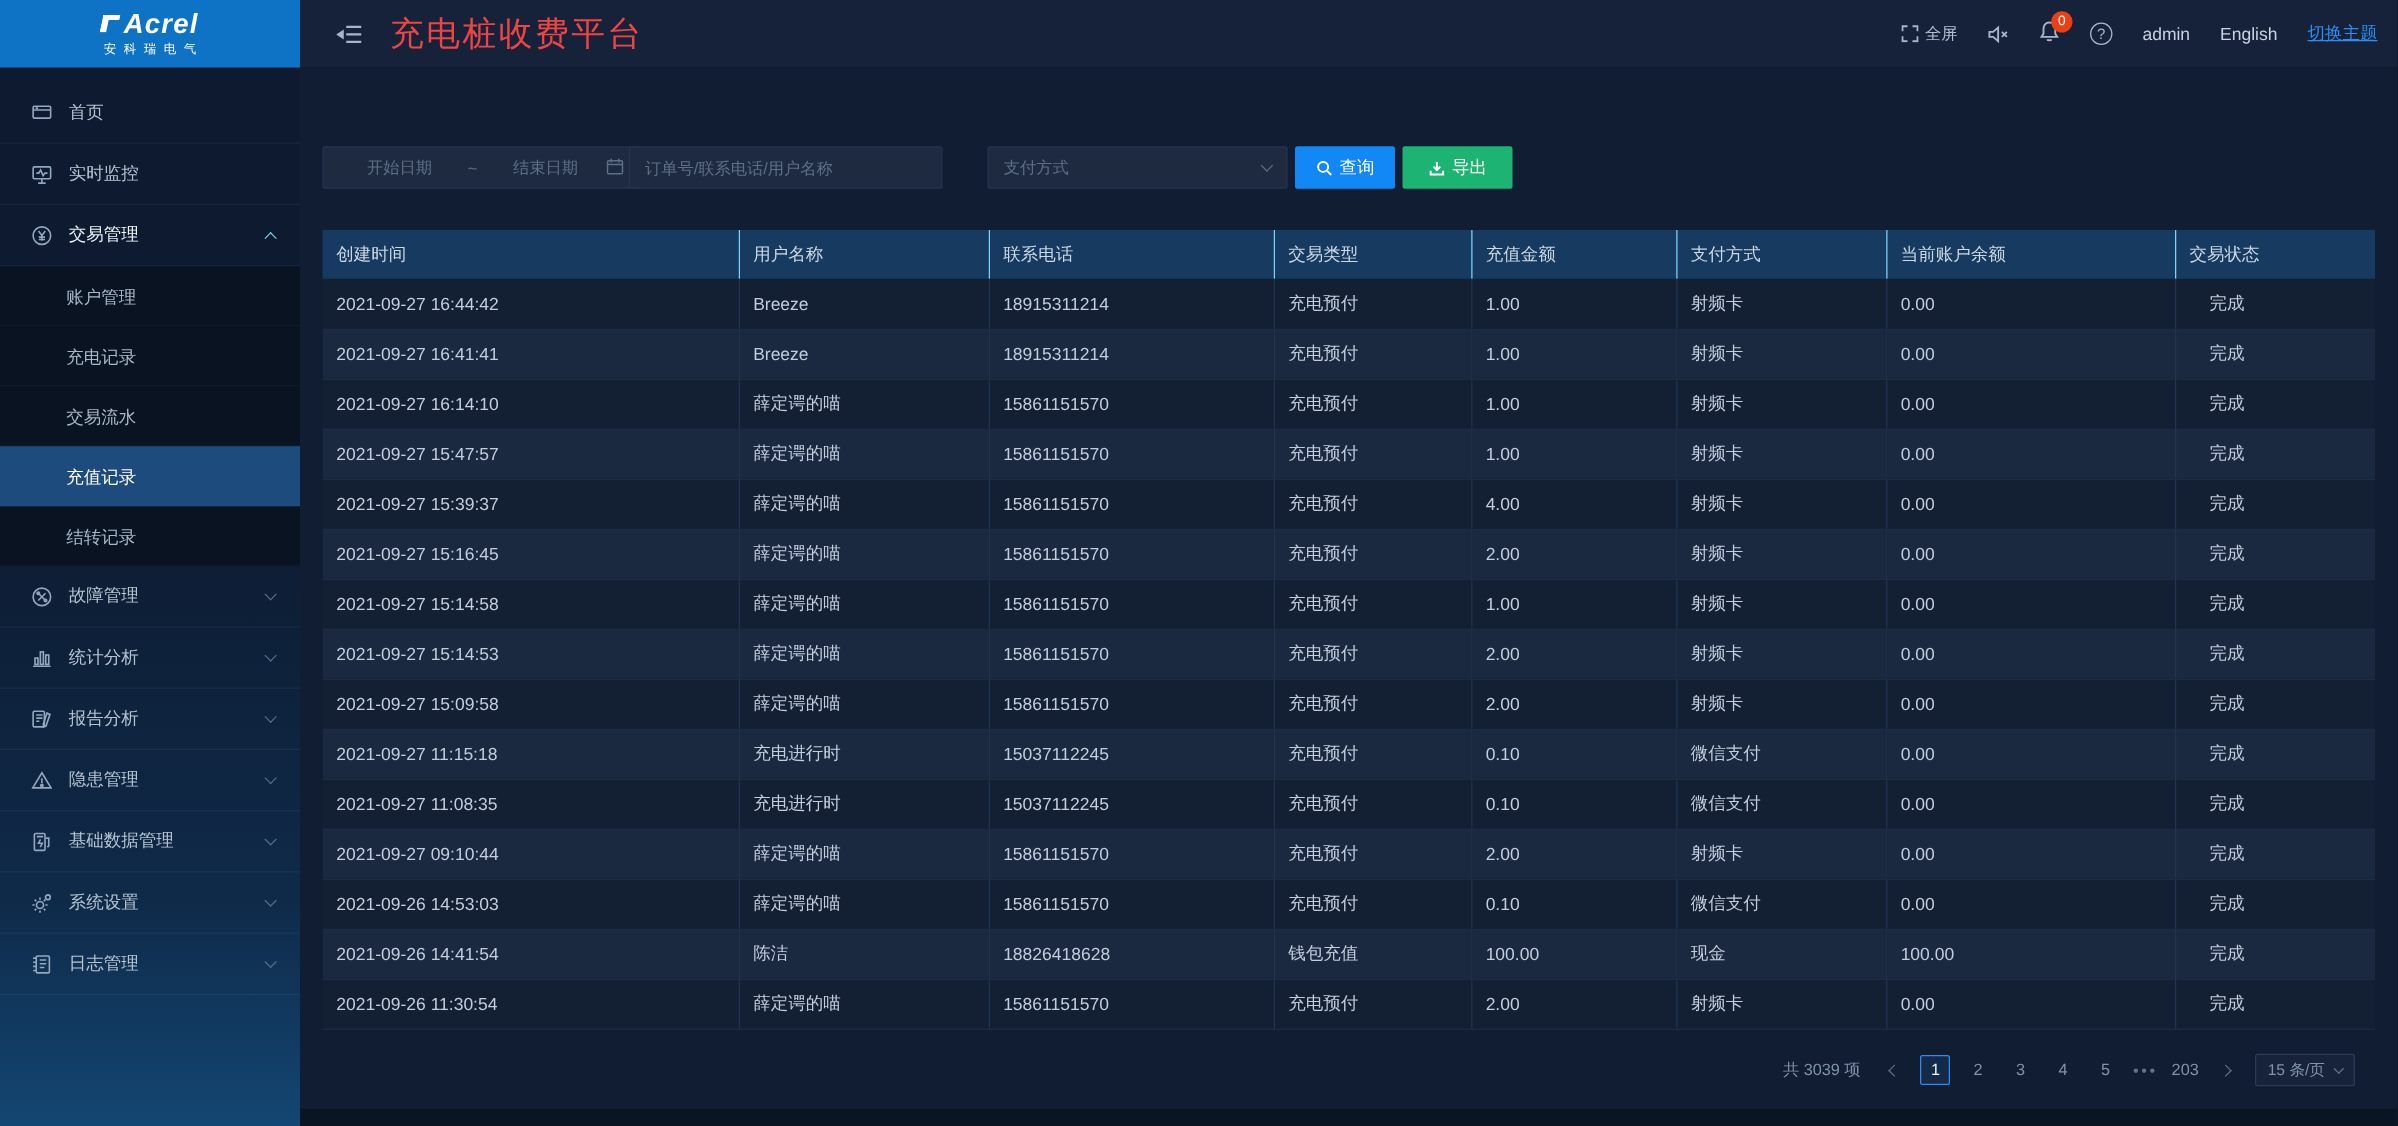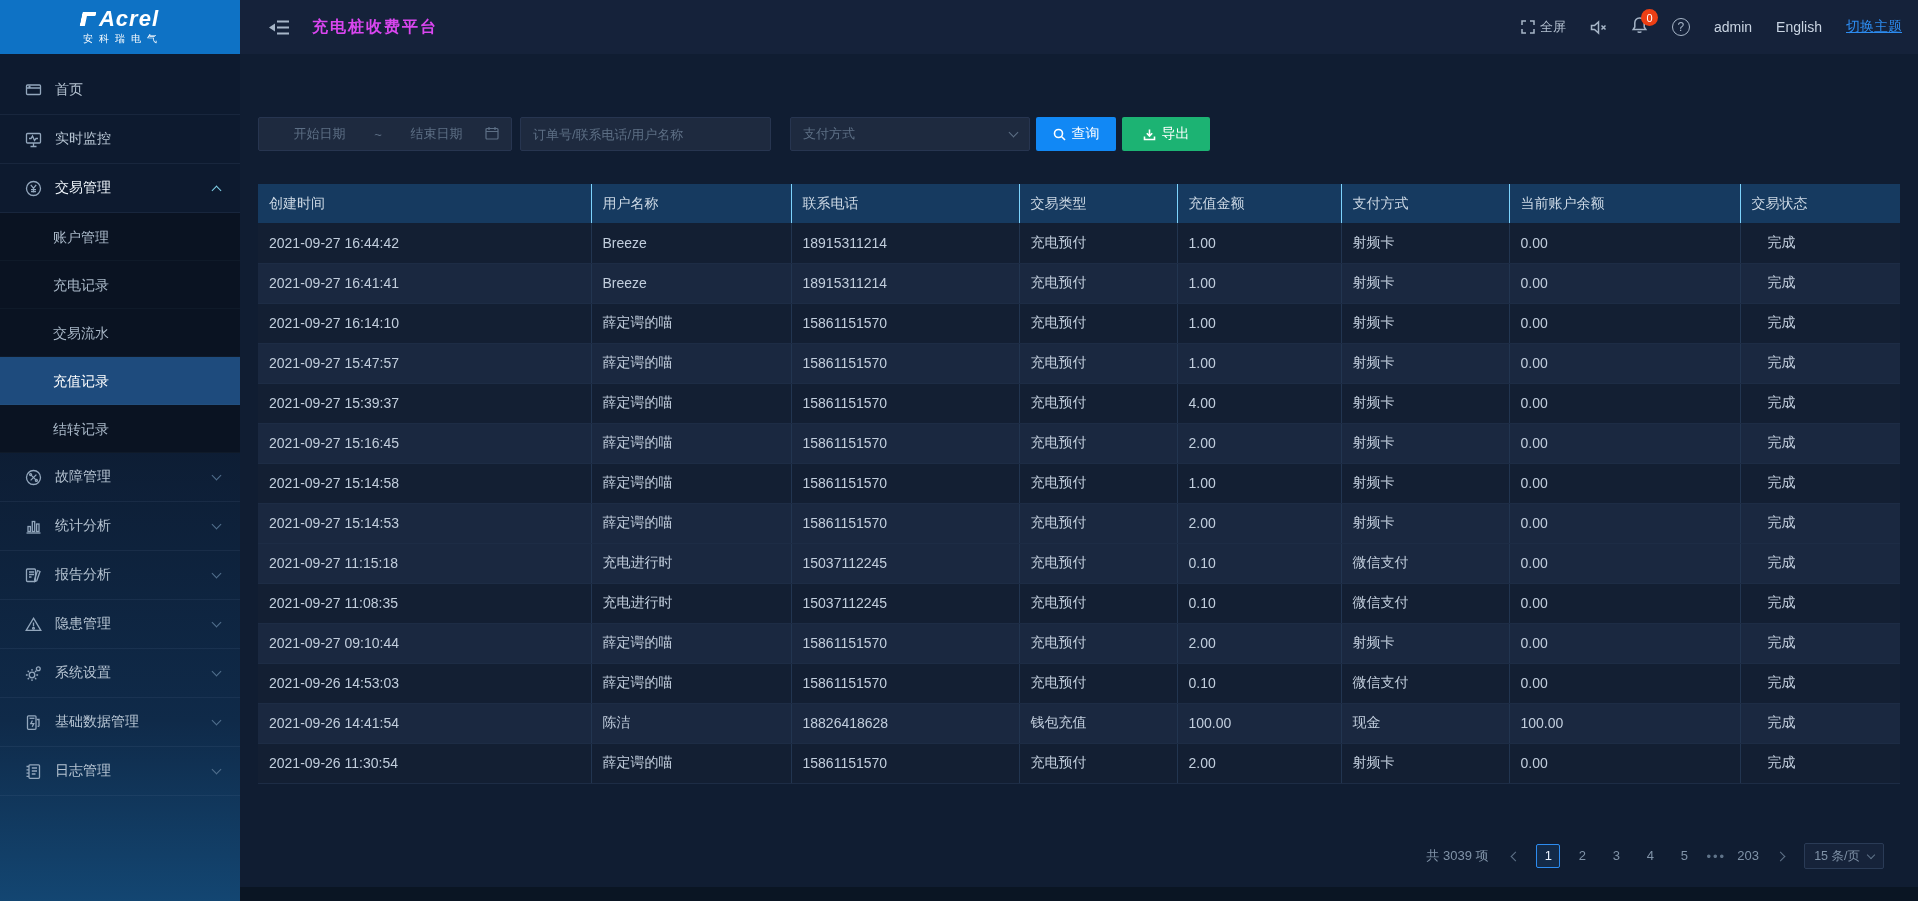--- a/index.html
+++ b/index.html
@@ -42,21 +42,21 @@
     cursor:pointer; border-bottom:1px solid rgba(124,152,182,0.05);
   }
   .submenu-item.active { background:#1e4b7d; color:#ffffff; }
   
   .header {
     position:absolute; left:240px; top:0; width:1678px; height:54px; background:#15223a;
     display:flex; align-items:center;
   }
   .collapse-btn { margin-left:28px; cursor:pointer; display:flex; align-items:center; }
   .collapse-btn svg { stroke:#a7b6c8; fill:#a7b6c8; }
-  .page-title { margin-left:22px; font-size:16px; font-weight:bold; color:#d946ef; letter-spacing:2px; }
+  .page-title { margin-left:22px; font-size:27px; font-weight:normal; color:#ef4444; letter-spacing:2px; }
   .header-right { position:absolute; right:16px; top:0; height:54px; display:flex; align-items:center; gap:24px; }
   .hr-item { display:flex; align-items:center; gap:5px; color:#b3c0d0; font-size:13px; cursor:pointer; }
   .hr-item svg { stroke:#a7b6c8; fill:none; stroke-width:1.5; }
   .bell-wrap { position:relative; cursor:pointer; }
   .badge {
     position:absolute; top:-7px; left:10px; min-width:17px; height:17px; border-radius:9px;
     background:#ed3f14; color:#fff; font-size:11px; display:flex; align-items:center; justify-content:center;
     padding:0 4px;
   }
   .help-circle {
@@ -83,21 +83,21 @@
   
   .filters { position:absolute; left:18px; top:63px; height:34px; }
   .f-box {
     position:absolute; height:34px; background:#1e2a3f; border:1px solid #273550; border-radius:2px;
     color:#5d6f85; font-size:13px; display:flex; align-items:center;
   }
   .date-box { left:0; width:254px; padding:0 12px; }
   .date-seg { flex:1; text-align:center; }
   .date-sep { padding:0 6px; }
   .cal-icon svg { stroke:#5d6f85; fill:none; stroke-width:1.2; }
-  .kw-box { left:262px; width:251px; }
+  .kw-box { left:245px; width:251px; }
   .kw-box input {
     width:100%; height:100%; background:transparent; border:none; outline:none;
     color:#c2cedd; font-size:13px; padding:0 12px; font-family:inherit;
   }
   .kw-box input::placeholder { color:#5d6f85; }
   .sel-box { left:532px; width:240px; padding:0 12px; justify-content:space-between; cursor:pointer; }
   .sel-chev { width:7px; height:7px; border-right:1.4px solid #5d6f85; border-bottom:1.4px solid #5d6f85; transform:rotate(45deg); margin-top:-4px; }
   .btn {
     position:absolute; height:34px; border:none; border-radius:2px; color:#fff; font-size:14px;
     display:flex; align-items:center; justify-content:center; gap:6px; cursor:pointer;
@@ -232,38 +232,38 @@
             <path d="M8.5 6.5 V10.3"></path>
             <circle cx="8.5" cy="12.3" r="0.9"></circle>
           </svg>
         </span>
         <span class="mi-label">隐患管理</span>
         <i class="chev down"></i>
       </div>
       <div class="menu-item">
         <span class="mi-icon">
           <svg width="17" height="17" viewBox="0 0 17 17">
-            <circle cx="7" cy="10" r="2.8"></circle>
-            <path d="M7 5.7 V3.9 M7 16.1 V14.3 M2.7 10 H0.9 M13.1 10 H11.3 M4 7 L2.7 5.7 M10 13 L11.3 14.3 M4 13 L2.7 14.3 M10 7 L11.3 5.7"></path>
-            <circle cx="13.3" cy="3.8" r="1.9"></circle>
-          </svg>
-        </span>
-        <span class="mi-label">系统设置</span>
-        <i class="chev down"></i>
-      </div>
-      <div class="menu-item">
-        <span class="mi-icon">
-          <svg width="17" height="17" viewBox="0 0 17 17">
             <rect x="2.5" y="1.8" width="8.5" height="13.5" rx="1"></rect>
             <path d="M4.5 4.3 H9.5"></path>
             <path d="M7.4 6.5 L5.8 9.6 H8.8 L7.2 12.7"></path>
             <path d="M11.8 5.5 H14 V11.5 C14 12.5 13 12.5 13 11.8"></path>
           </svg>
         </span>
         <span class="mi-label">基础数据管理</span>
+        <i class="chev down"></i>
+      </div>
+      <div class="menu-item">
+        <span class="mi-icon">
+          <svg width="17" height="17" viewBox="0 0 17 17">
+            <circle cx="7" cy="10" r="2.8"></circle>
+            <path d="M7 5.7 V3.9 M7 16.1 V14.3 M2.7 10 H0.9 M13.1 10 H11.3 M4 7 L2.7 5.7 M10 13 L11.3 14.3 M4 13 L2.7 14.3 M10 7 L11.3 5.7"></path>
+            <circle cx="13.3" cy="3.8" r="1.9"></circle>
+          </svg>
+        </span>
+        <span class="mi-label">系统设置</span>
         <i class="chev down"></i>
       </div>
       <div class="menu-item">
         <span class="mi-icon">
           <svg width="17" height="17" viewBox="0 0 17 17">
             <rect x="4" y="1.8" width="10.5" height="13.5" rx="1"></rect>
             <path d="M6.8 5 H12 M6.8 8 H12 M6.8 11 H10.5"></path>
             <path d="M1.5 3.5 H4 M1.5 6.8 H4 M1.5 10.1 H4 M1.5 13.4 H4"></path>
           </svg>
         </span>
@@ -442,20 +442,30 @@
         <tr class="even">
           <td>2021-09-27 15:14:53</td>
           <td>薛定谔的喵</td>
           <td>15861151570</td>
           <td>充电预付</td>
           <td>2.00</td>
           <td>射频卡</td>
           <td>0.00</td>
           <td>完成</td>
         </tr>
+        <tr class="odd">
+          <td>2021-09-27 15:09:58</td>
+          <td>薛定谔的喵</td>
+          <td>15861151570</td>
+          <td>充电预付</td>
+          <td>2.00</td>
+          <td>射频卡</td>
+          <td>0.00</td>
+          <td>完成</td>
+        </tr>
         <tr class="even">
           <td>2021-09-27 11:15:18</td>
           <td>充电进行时</td>
           <td>15037112245</td>
           <td>充电预付</td>
           <td>0.10</td>
           <td>微信支付</td>
           <td>0.00</td>
           <td>完成</td>
         </tr>

